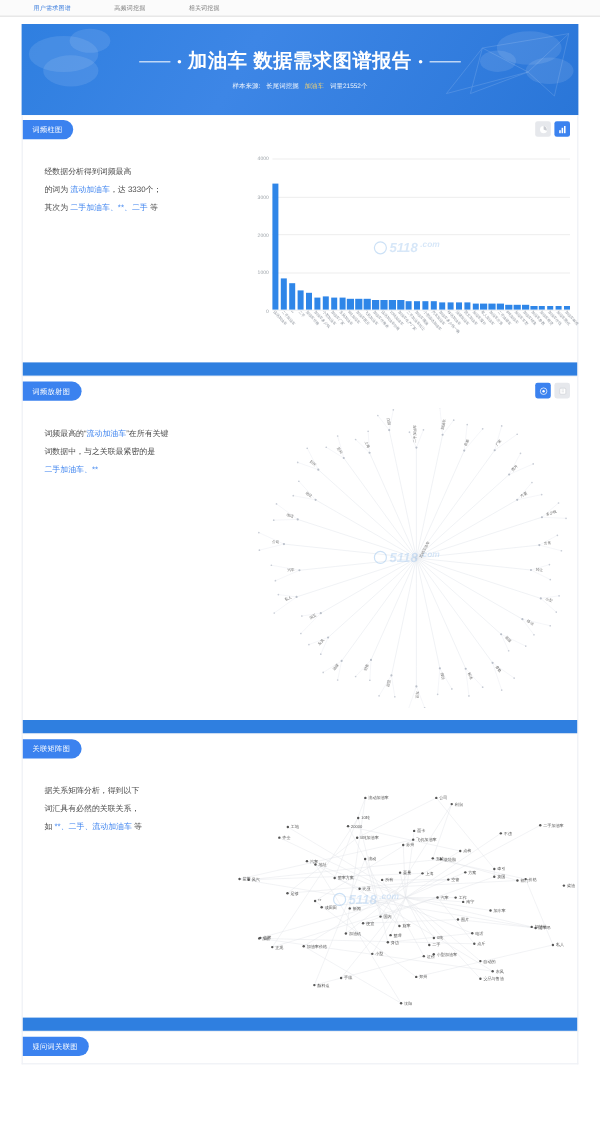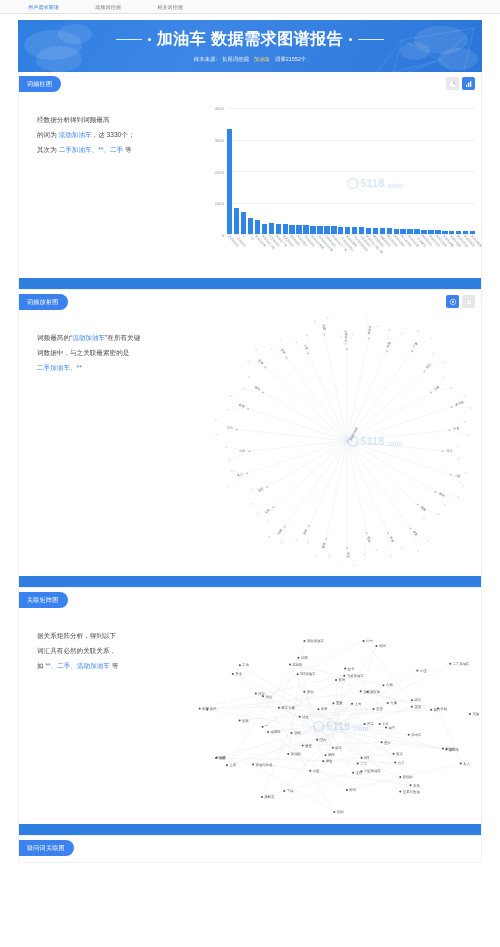--- a/index.html
+++ b/index.html
@@ -26,21 +26,21 @@
     white-space: nowrap;
     padding: 2px 4px;
   }
   .tab.active { color: #3b7ddd; }
   
   .page { position: relative; width: 500px; height: 933px; background:#fff; }
   
   .hero {
     position: relative;
     margin: 6px 18px 0 18px;
-    height: 52px;
+    height: 76px;
     background: linear-gradient(120deg, #2f7fe0 0%, #3d86e6 40%, #2a76d8 100%);
     overflow: hidden;
   }
   .hero .cloud {
     position: absolute;
     background: rgba(255,255,255,.10);
     border-radius: 50%;
   }
   .hero .c1 { width: 58px; height: 30px; left: 6px; top: 10px; }
   .hero .c2 { width: 34px; height: 20px; left: 40px; top: 4px; }
@@ -124,24 +124,24 @@
     font-size: 6.6px;
     line-height: 2.3;
     color: #4a4a4a;
   }
   .blurb .kw { color: #3b82ef; }
   .viz { flex: 1; position: relative; }
   
   .wm {
     position:absolute; left:50%; top:50%;
     transform: translate(-50%,-50%);
-    font-size: 11px; font-weight: bold;
+    font-size: 11px; font-style: italic; font-weight: bold;
     color: rgba(110,170,230,.28);
-    display:flex; align-items:flex-end; gap:2px;
-    pointer-events:none; white-space:nowrap;margin-left:36px;
+    display:flex; align-items:flex-start; gap:2px;
+    pointer-events:none; white-space:nowrap;
   }
   .wm .badge {
     width:11px; height:11px; border-radius:50%;
     border:1.4px solid rgba(110,170,230,.35);
     display:inline-block;
   }
   .wm .dom { font-size:7px; }
   
   .screws { position:absolute; left:0; right:0; height: 24px; pointer-events:none; }
   .screw { position:absolute; width: 5px; height: 22px; }

